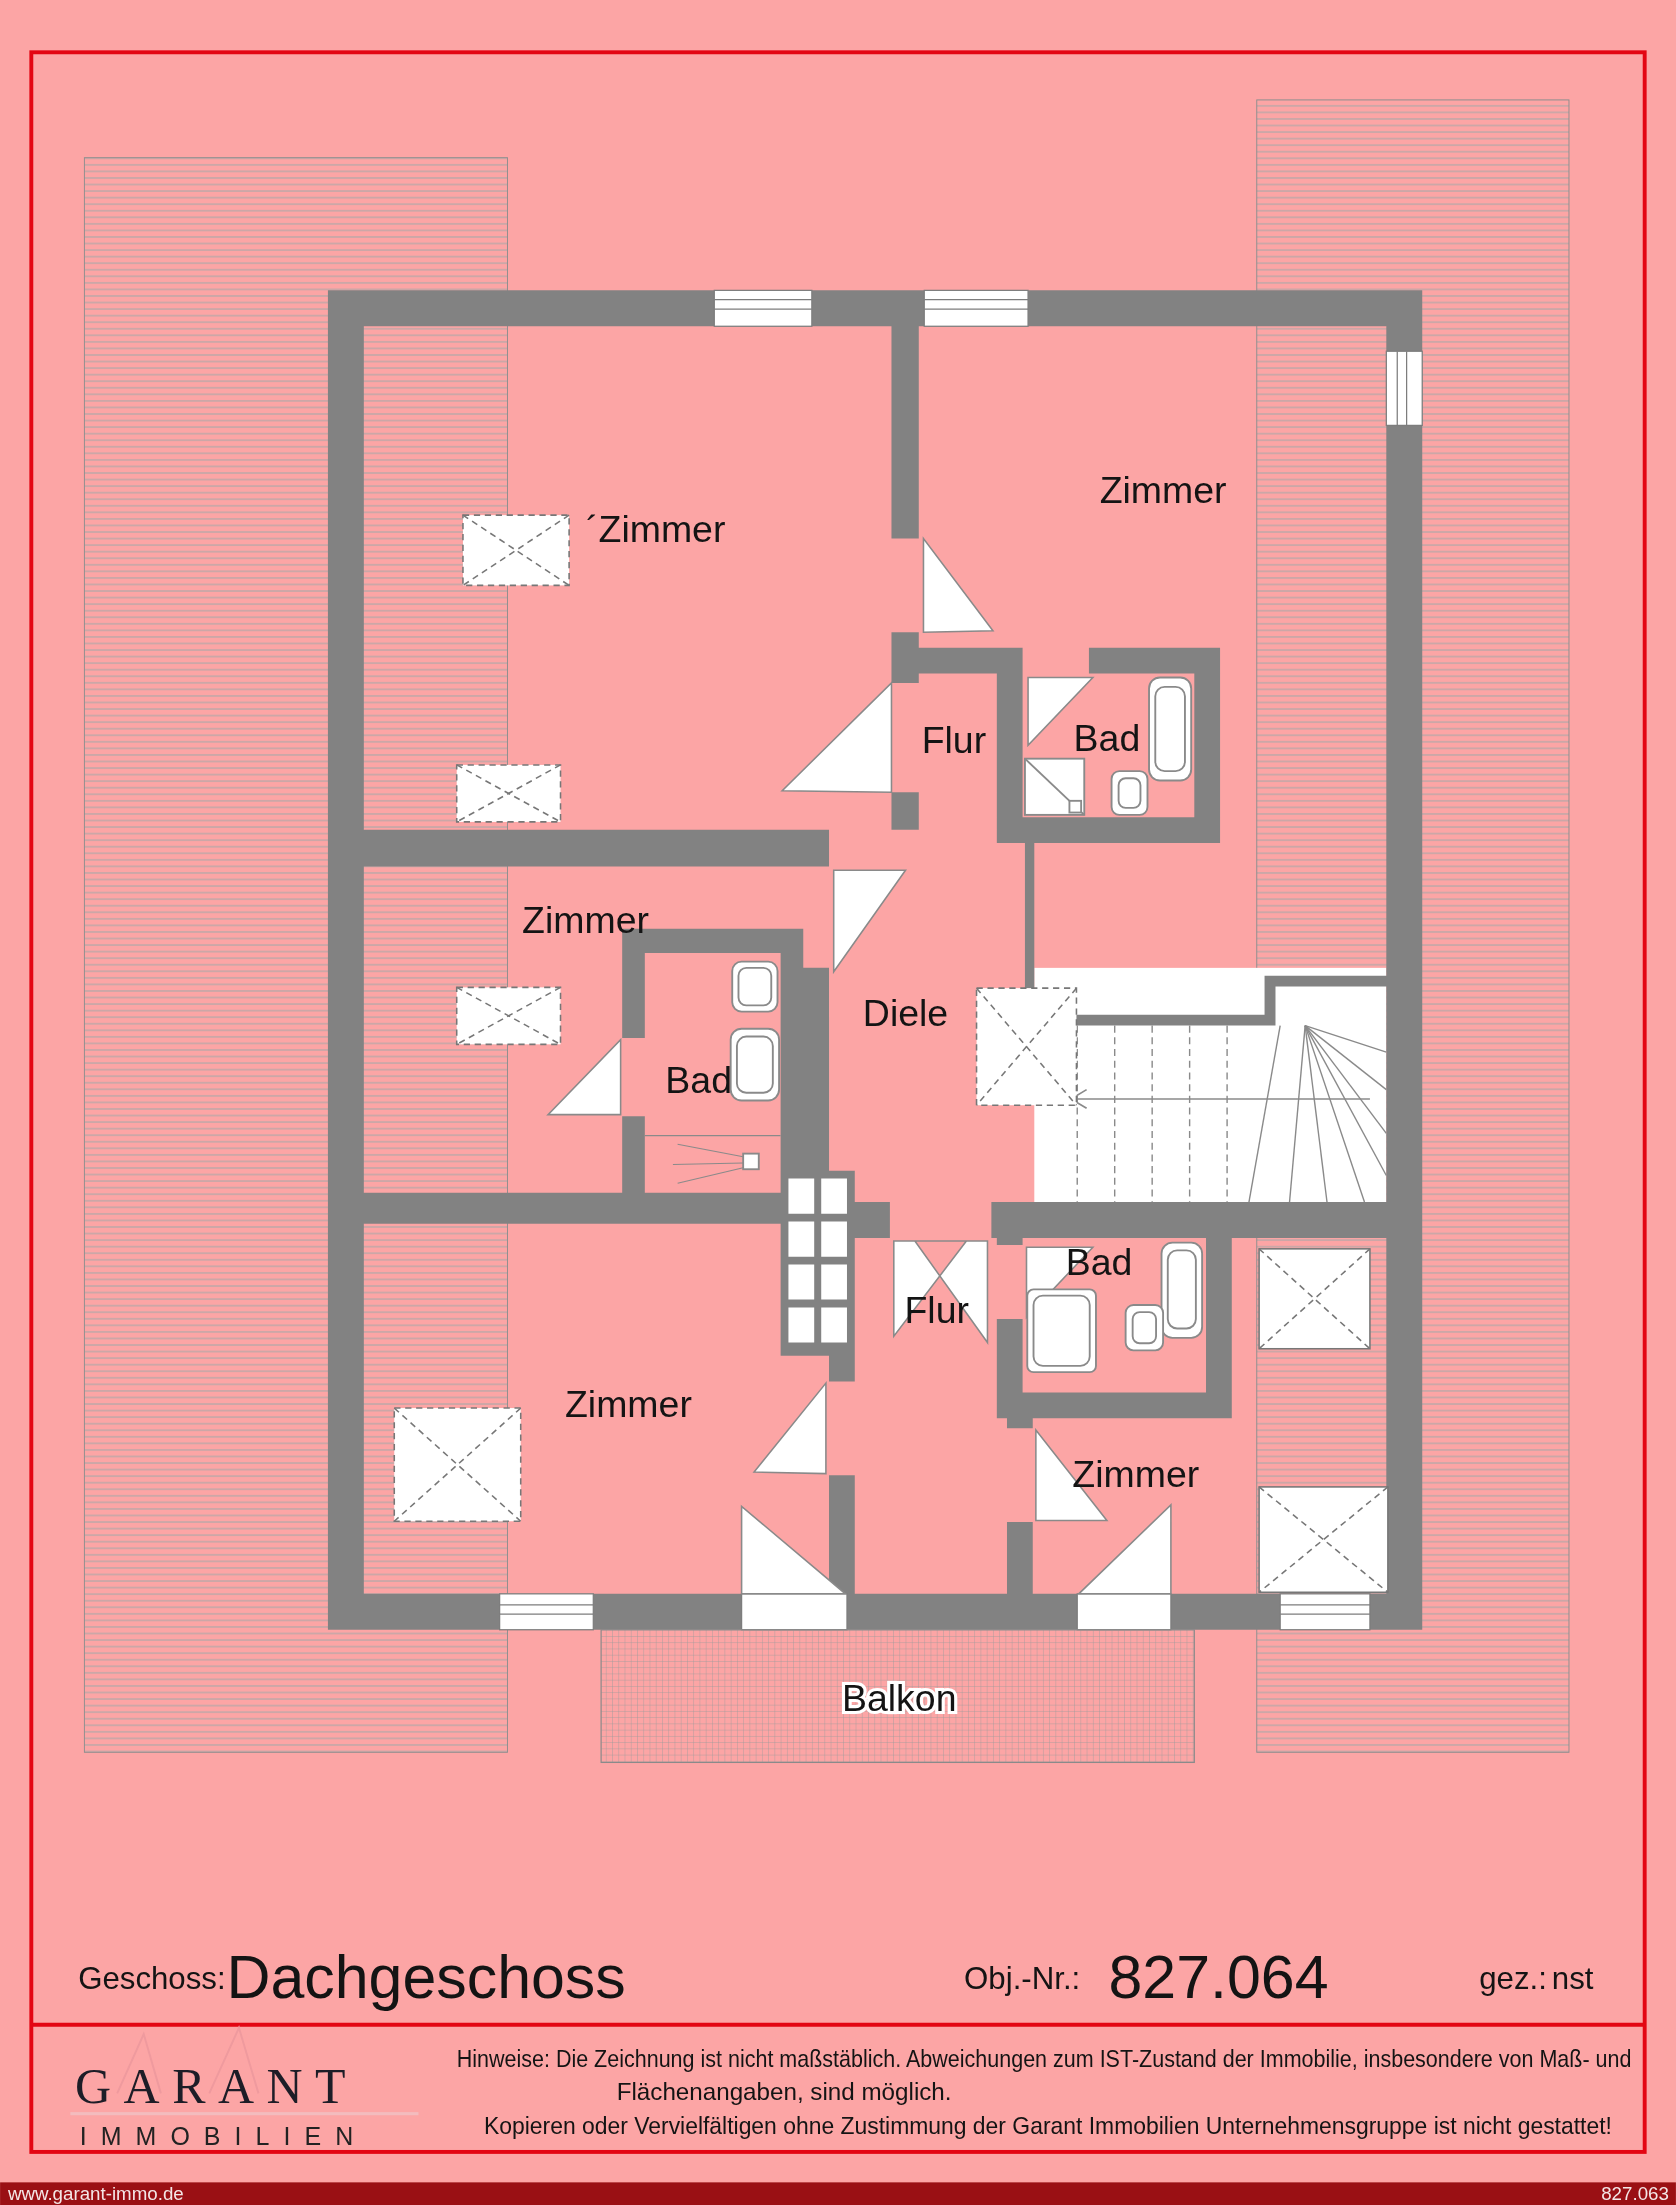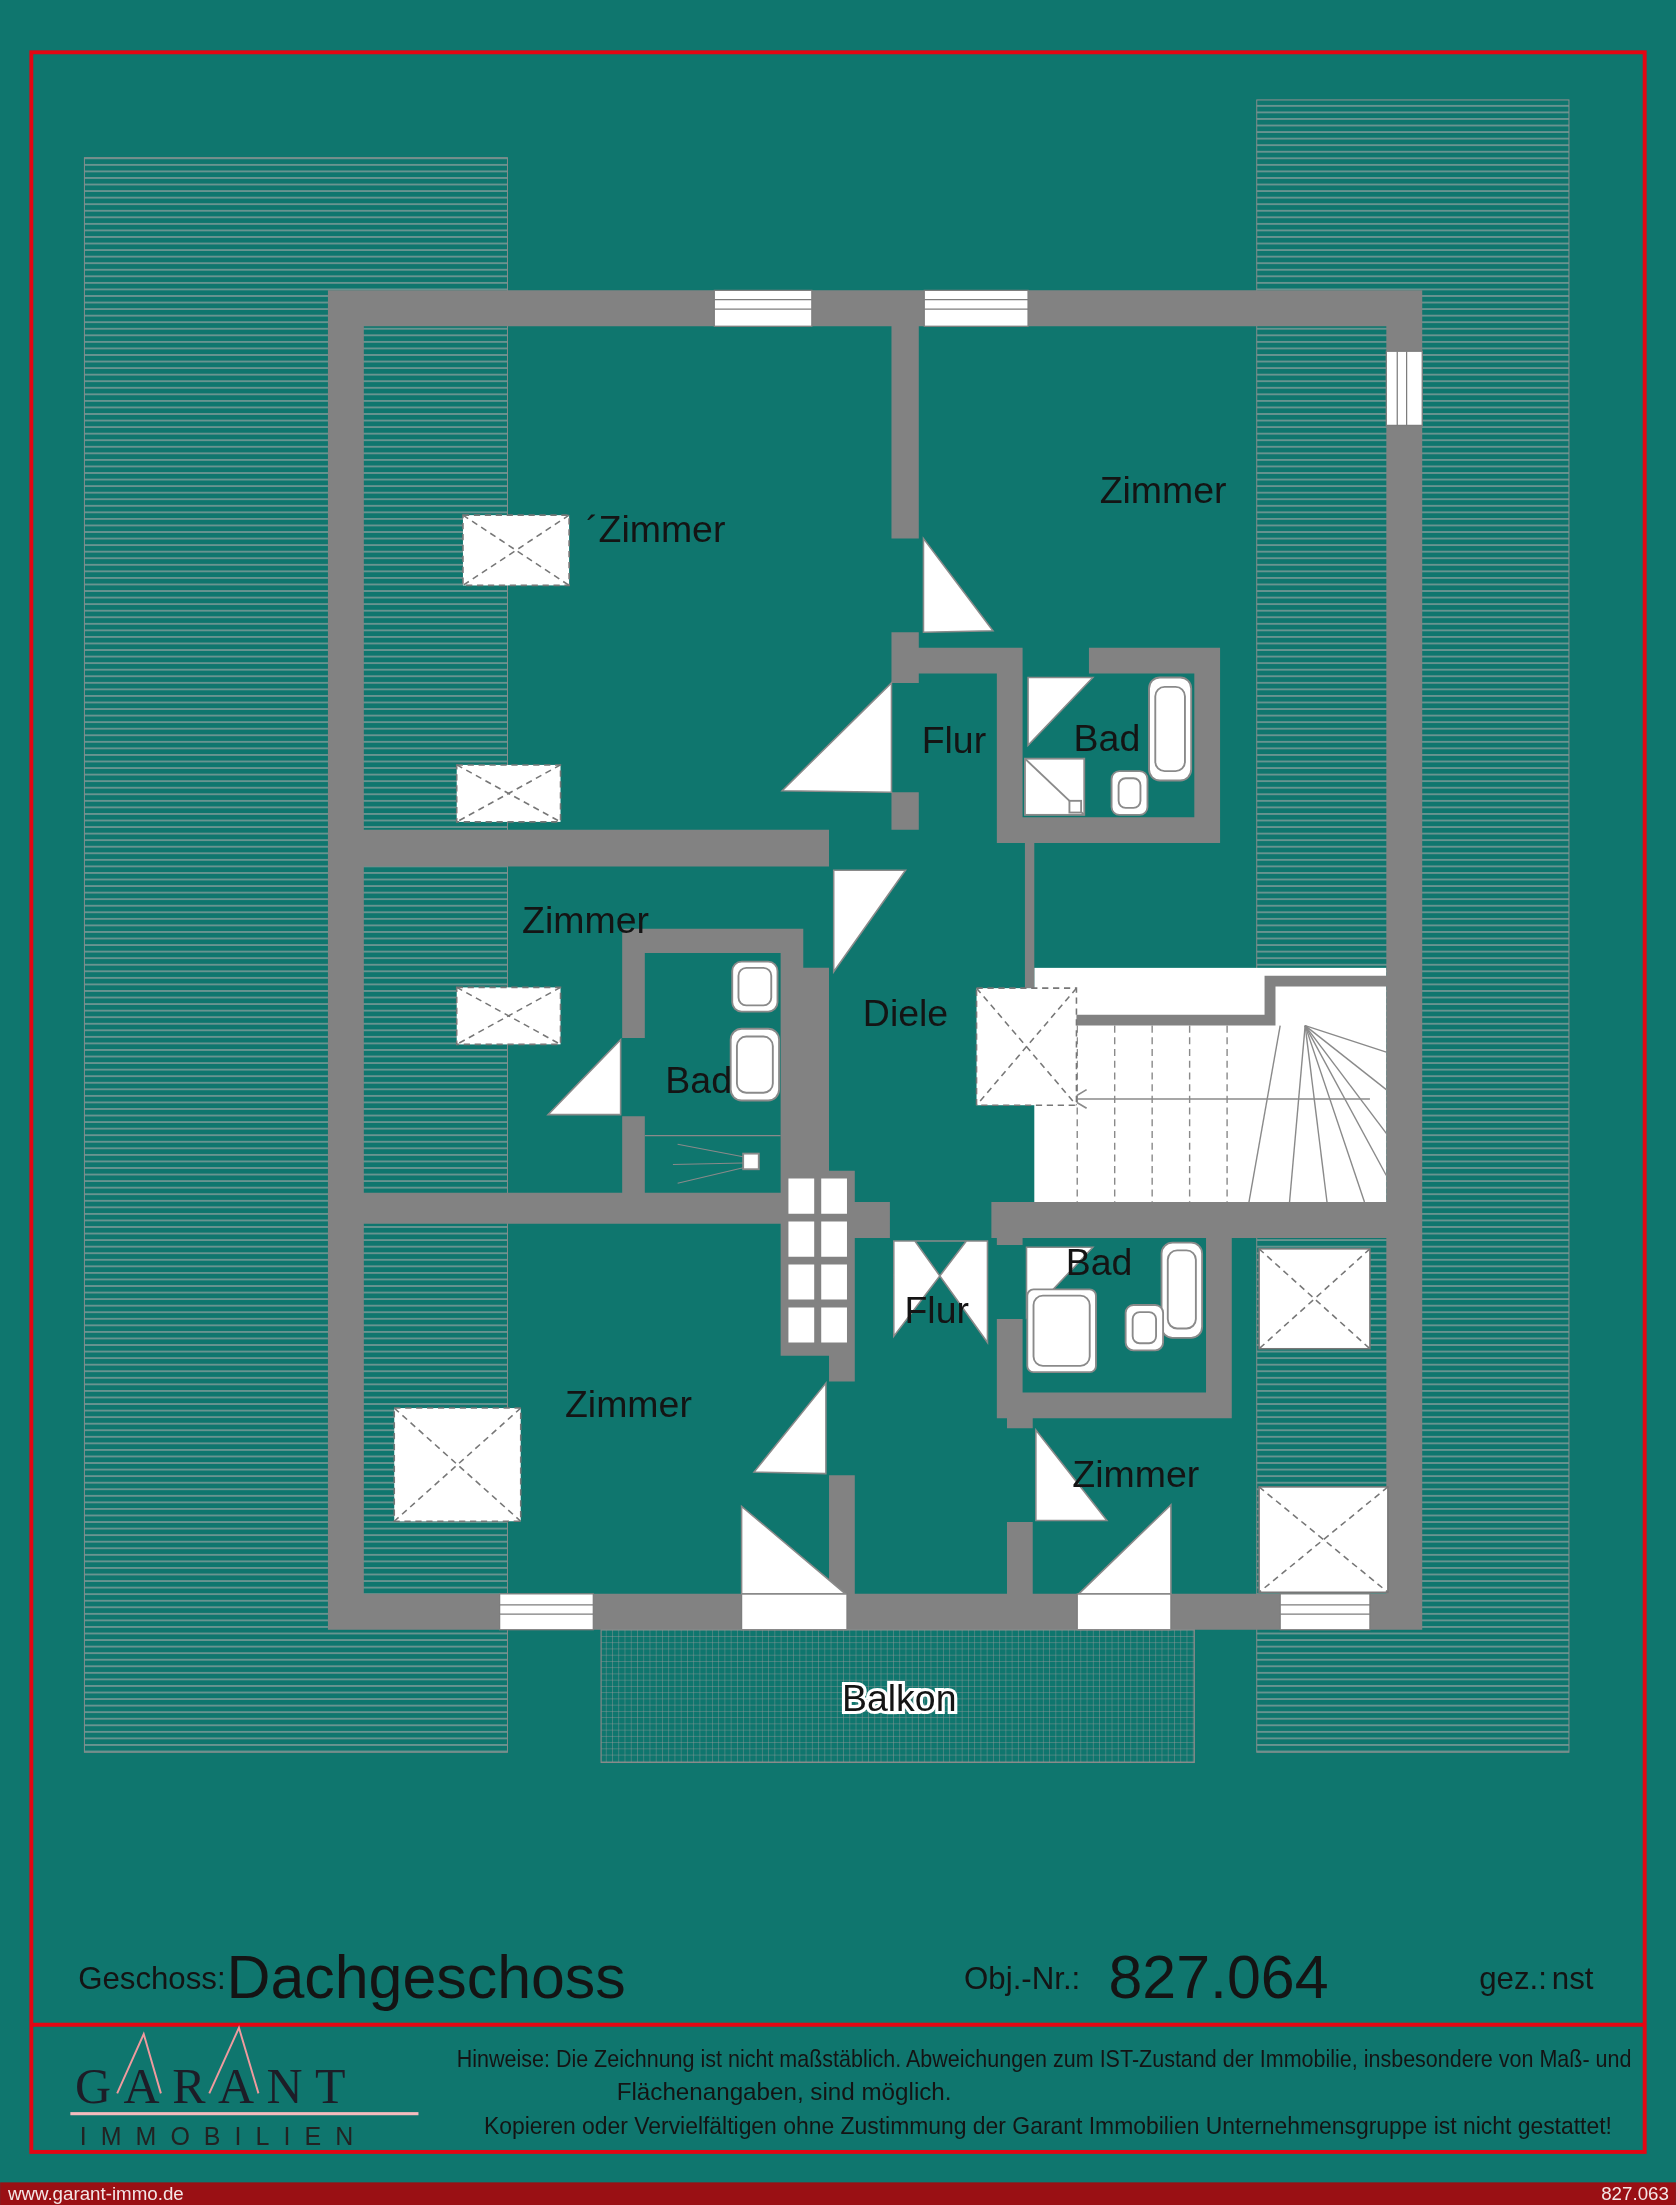--- a/index.html
+++ b/index.html
@@ -1,16 +1,16 @@
 <!DOCTYPE html>
 <html style="font-size:12.5px"><head>
 <meta charset="utf-8">
 <style>
   html,body{margin:0;padding:0;background:#fff;}
-  .page{position:relative;width:1676px;height:2205px;background:#0f766e;overflow:hidden;
+  .page{position:relative;width:1676px;height:2205px;background:#fca5a5;overflow:hidden;
         font-family:"Liberation Sans",sans-serif;}
   svg{position:absolute;left:0;top:0;}
   text{fill:#141414;}
   .roomlabel{font-size:48px;font-family:"Liberation Sans",sans-serif;}
   .halo{paint-order:stroke;stroke:#ffffff;stroke-width:8px;}
   .small-label{font-size:40px;}
   .big-label{font-size:78px;}
   .logo-main{font-family:"Liberation Serif",serif;font-size:64px;letter-spacing:16px;fill:#1d1d27;}
   .logo-sub{font-size:32px;letter-spacing:18px;fill:#222;}
   .notice{font-size:31px;}

